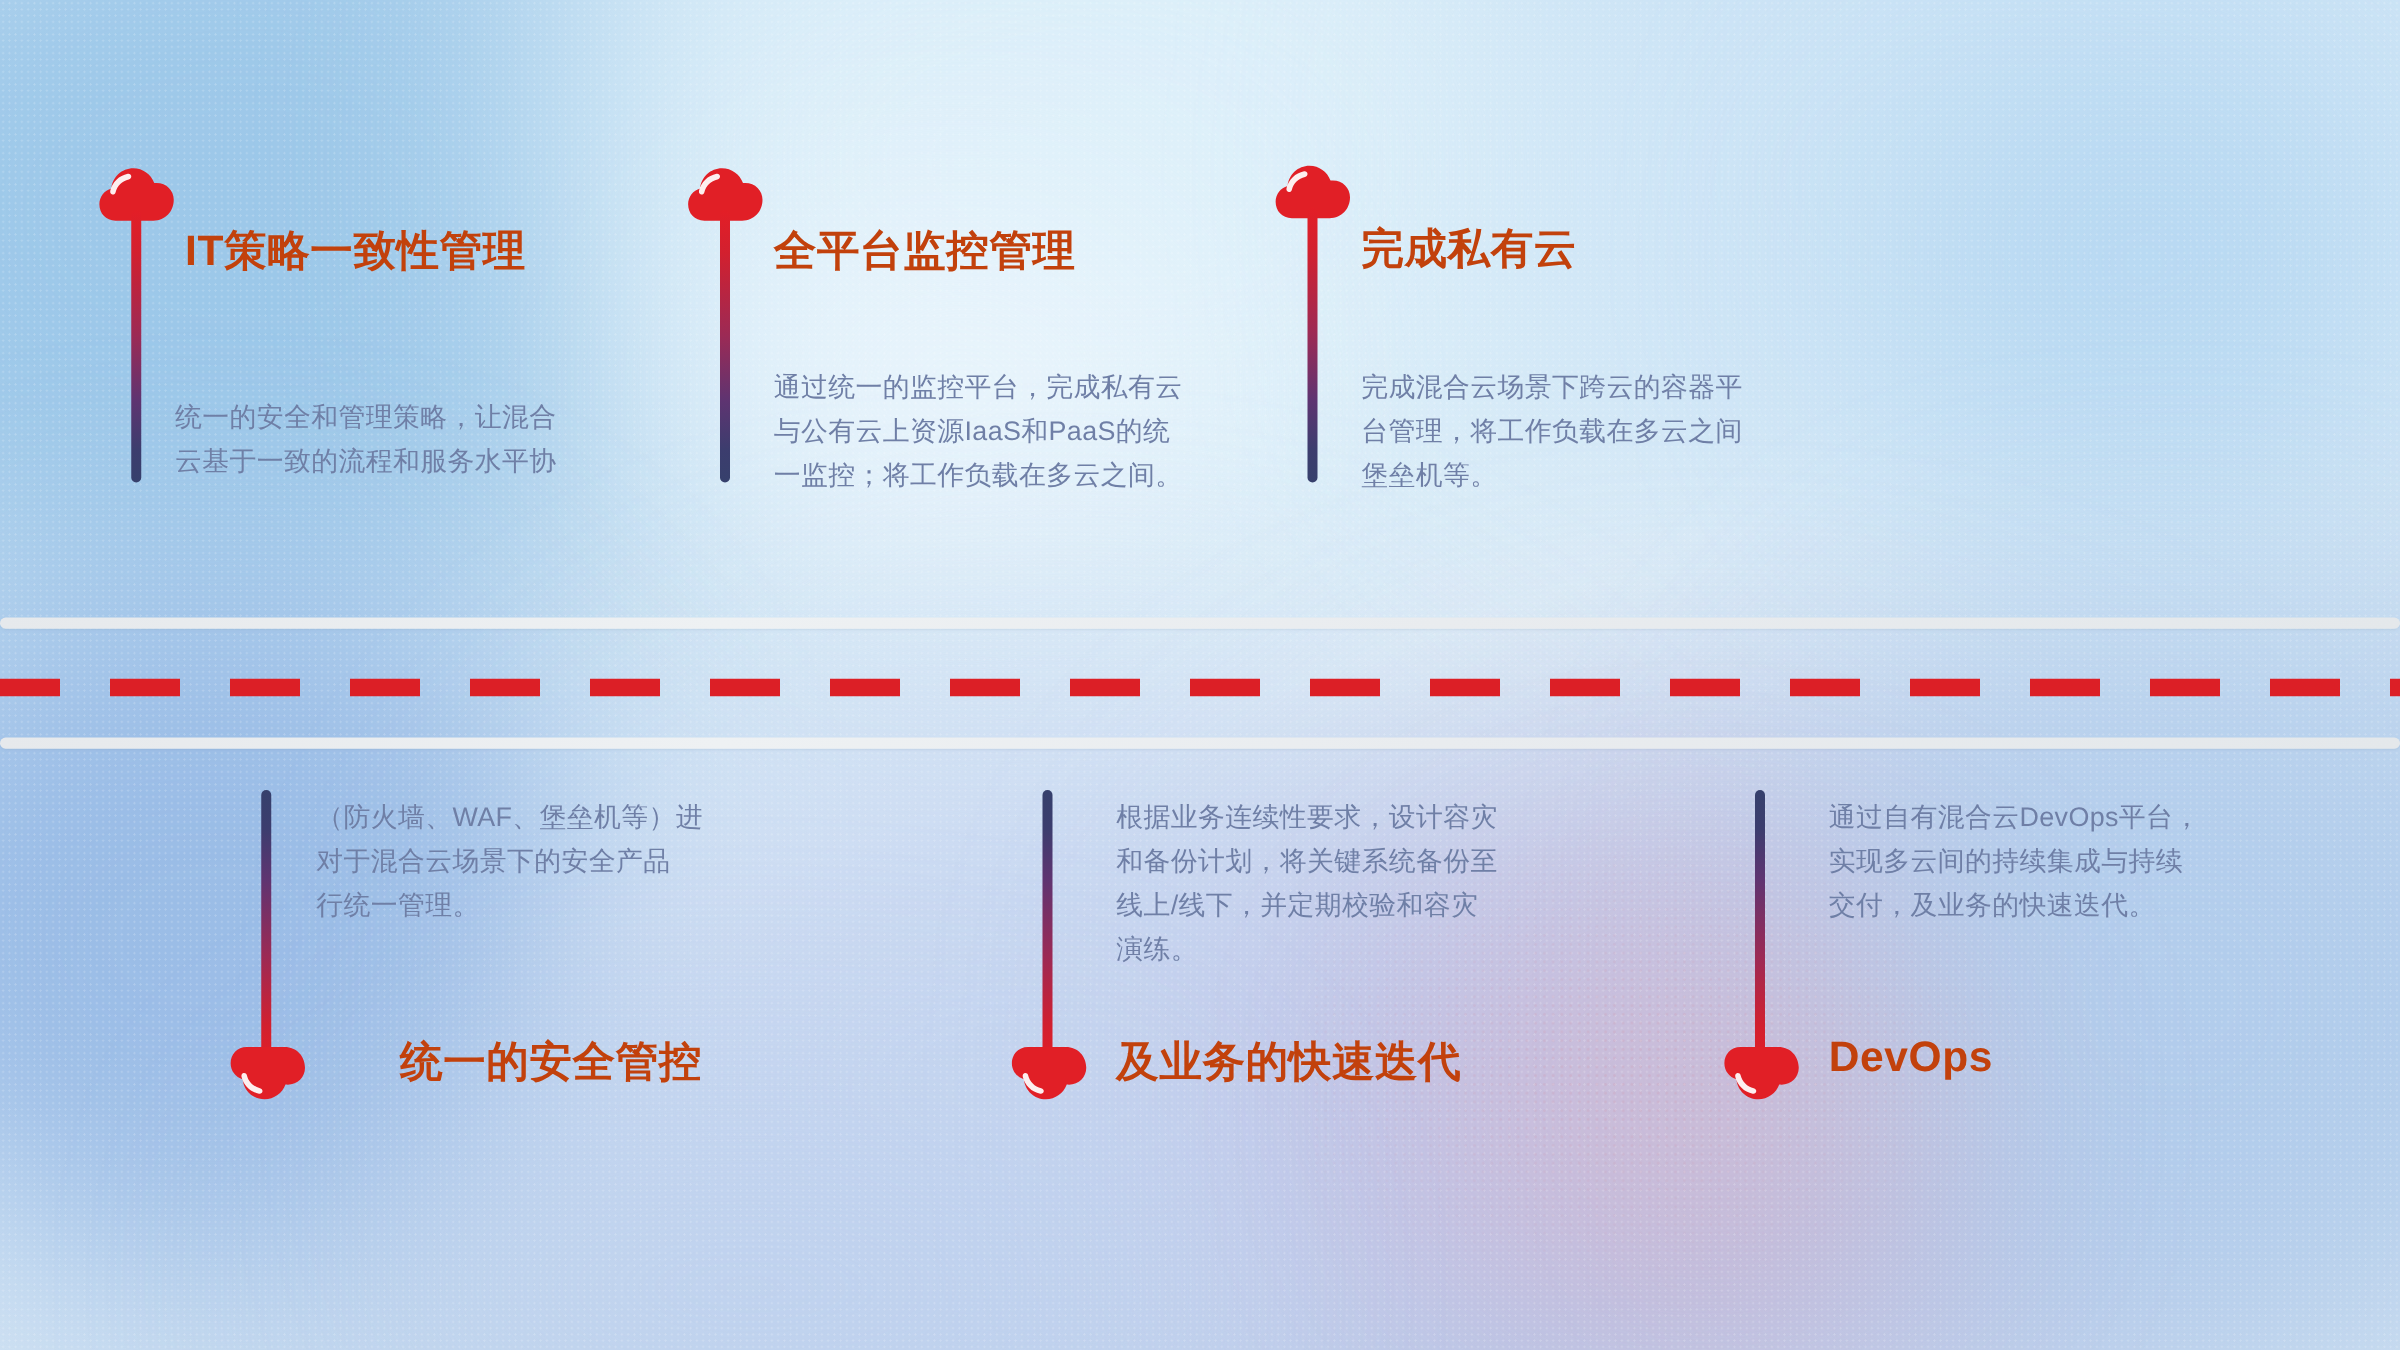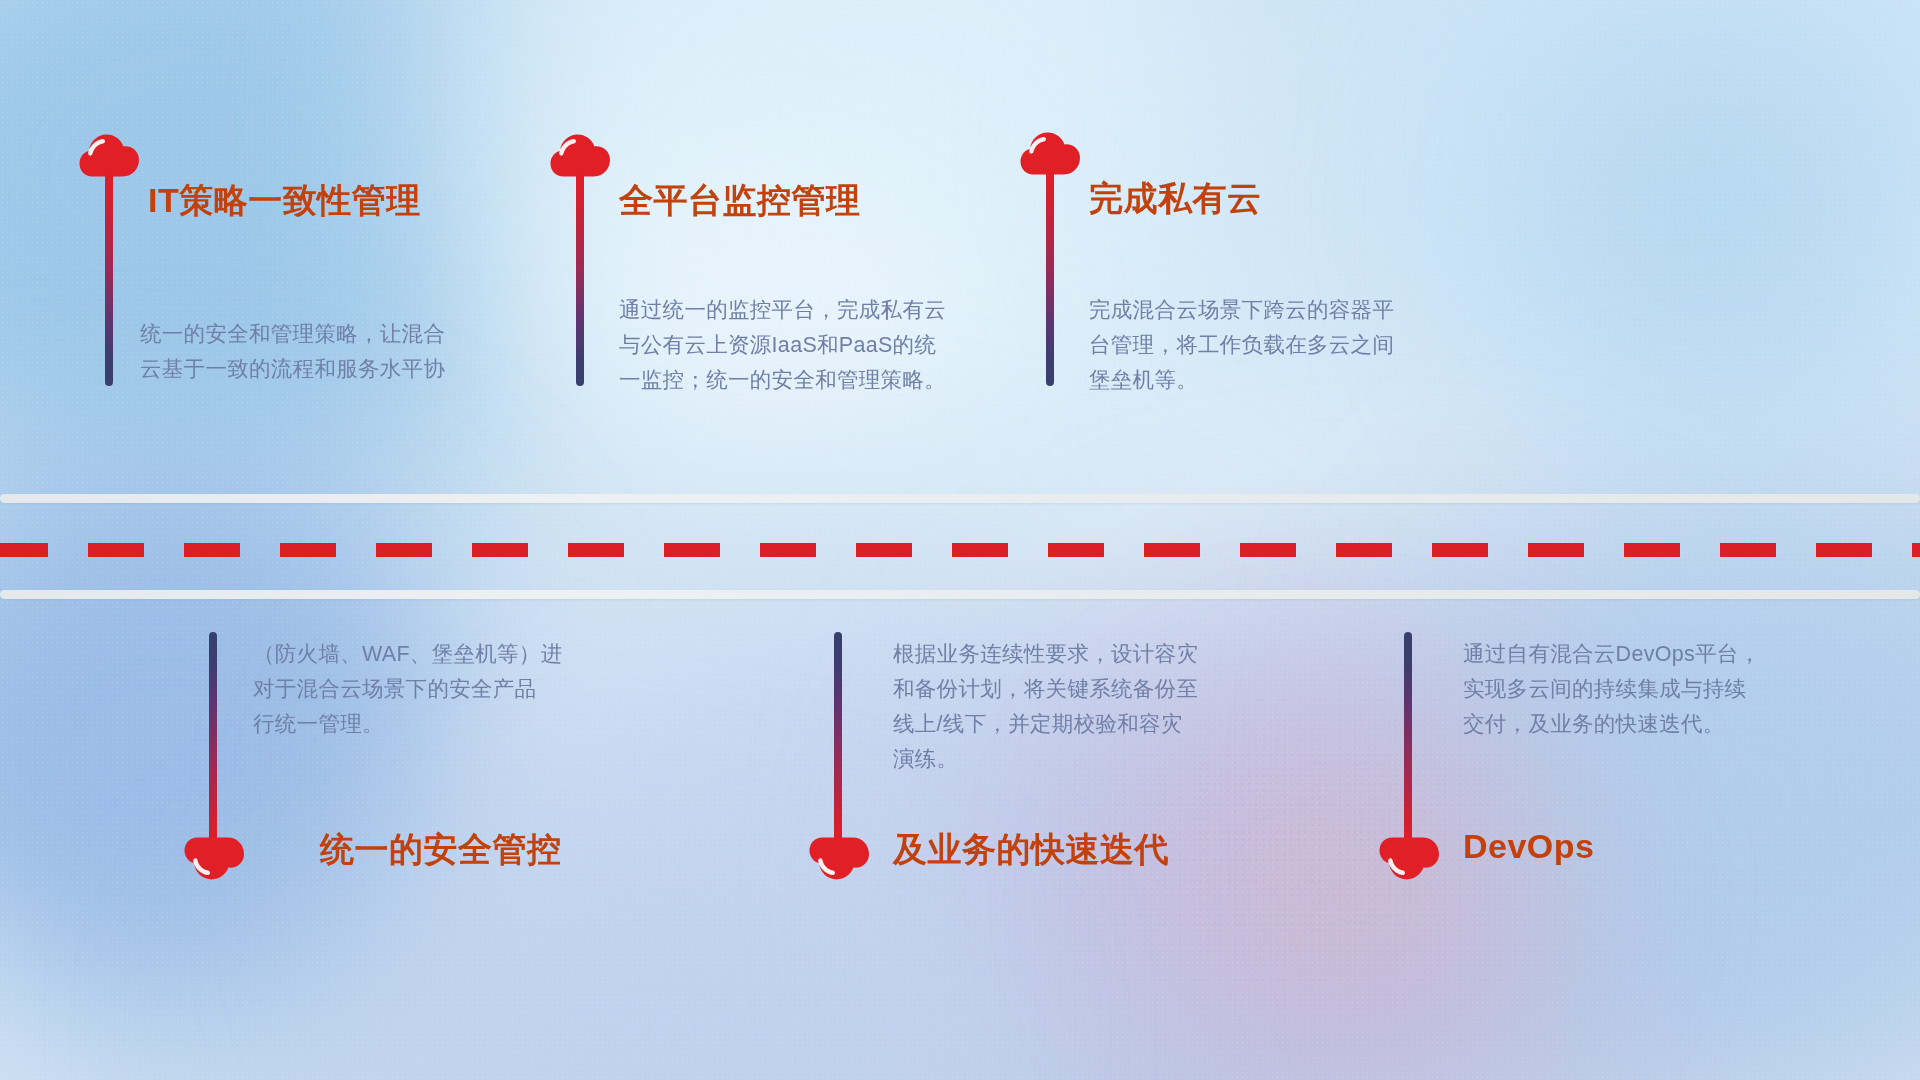--- a/index.html
+++ b/index.html
@@ -118,21 +118,21 @@
       <svg viewBox="0 0 62 48">
           <path d="M14.5 46.5C6.6 46.5 1.5 40.6 1.5 33.4c0-6.1 4.0-11.2 9.6-12.7C12.0 11.6 19.4 4.6 28.6 4.6c7.7 0 14.3 4.9 16.8 11.8 0.6-0.1 1.2-0.1 1.8-0.1 8.0 0 13.8 6.0 13.8 13.5 0 9.2-6.6 16.7-16.3 16.7H14.5z" fill="#e11f26"></path>
           <path d="M10.2 22.6c1.6-6.9 7.1-12.2 14.0-13.6 1.5-0.3 2.7 0.7 2.8 2.0 0.1 1.2-0.7 2.2-2.0 2.5-5.2 1.1-9.3 5.1-10.5 10.3-0.3 1.3-1.4 2.0-2.6 1.8-1.2-0.2-2.0-1.4-1.7-3.0z" fill="#ffffff" opacity="0.93"></path>
         </svg>
     </div>
     <div class="stem down" style="left:576px;top:168px;height:218px;"></div>
     <div class="title" style="left:619px;top:178px;">全平台监控管理</div>
     <div class="desc" style="left:619px;top:293px;">
       <span class="ln">通过统一的监控平台，完成私有云</span>
       <span class="ln">与公有云上资源IaaS和PaaS的统</span>
-      <span class="ln">一监控；统一的安全和管理策略。</span>
+      <span class="ln">一监控；将工作负载在多云之间。</span>
     </div>
   </div>
 
   <div class="item">
     <div class="cloud" style="left:1019px;top:128px;">
       <svg viewBox="0 0 62 48">
           <path d="M14.5 46.5C6.6 46.5 1.5 40.6 1.5 33.4c0-6.1 4.0-11.2 9.6-12.7C12.0 11.6 19.4 4.6 28.6 4.6c7.7 0 14.3 4.9 16.8 11.8 0.6-0.1 1.2-0.1 1.8-0.1 8.0 0 13.8 6.0 13.8 13.5 0 9.2-6.6 16.7-16.3 16.7H14.5z" fill="#e11f26"></path>
           <path d="M10.2 22.6c1.6-6.9 7.1-12.2 14.0-13.6 1.5-0.3 2.7 0.7 2.8 2.0 0.1 1.2-0.7 2.2-2.0 2.5-5.2 1.1-9.3 5.1-10.5 10.3-0.3 1.3-1.4 2.0-2.6 1.8-1.2-0.2-2.0-1.4-1.7-3.0z" fill="#ffffff" opacity="0.93"></path>
         </svg>
     </div>

